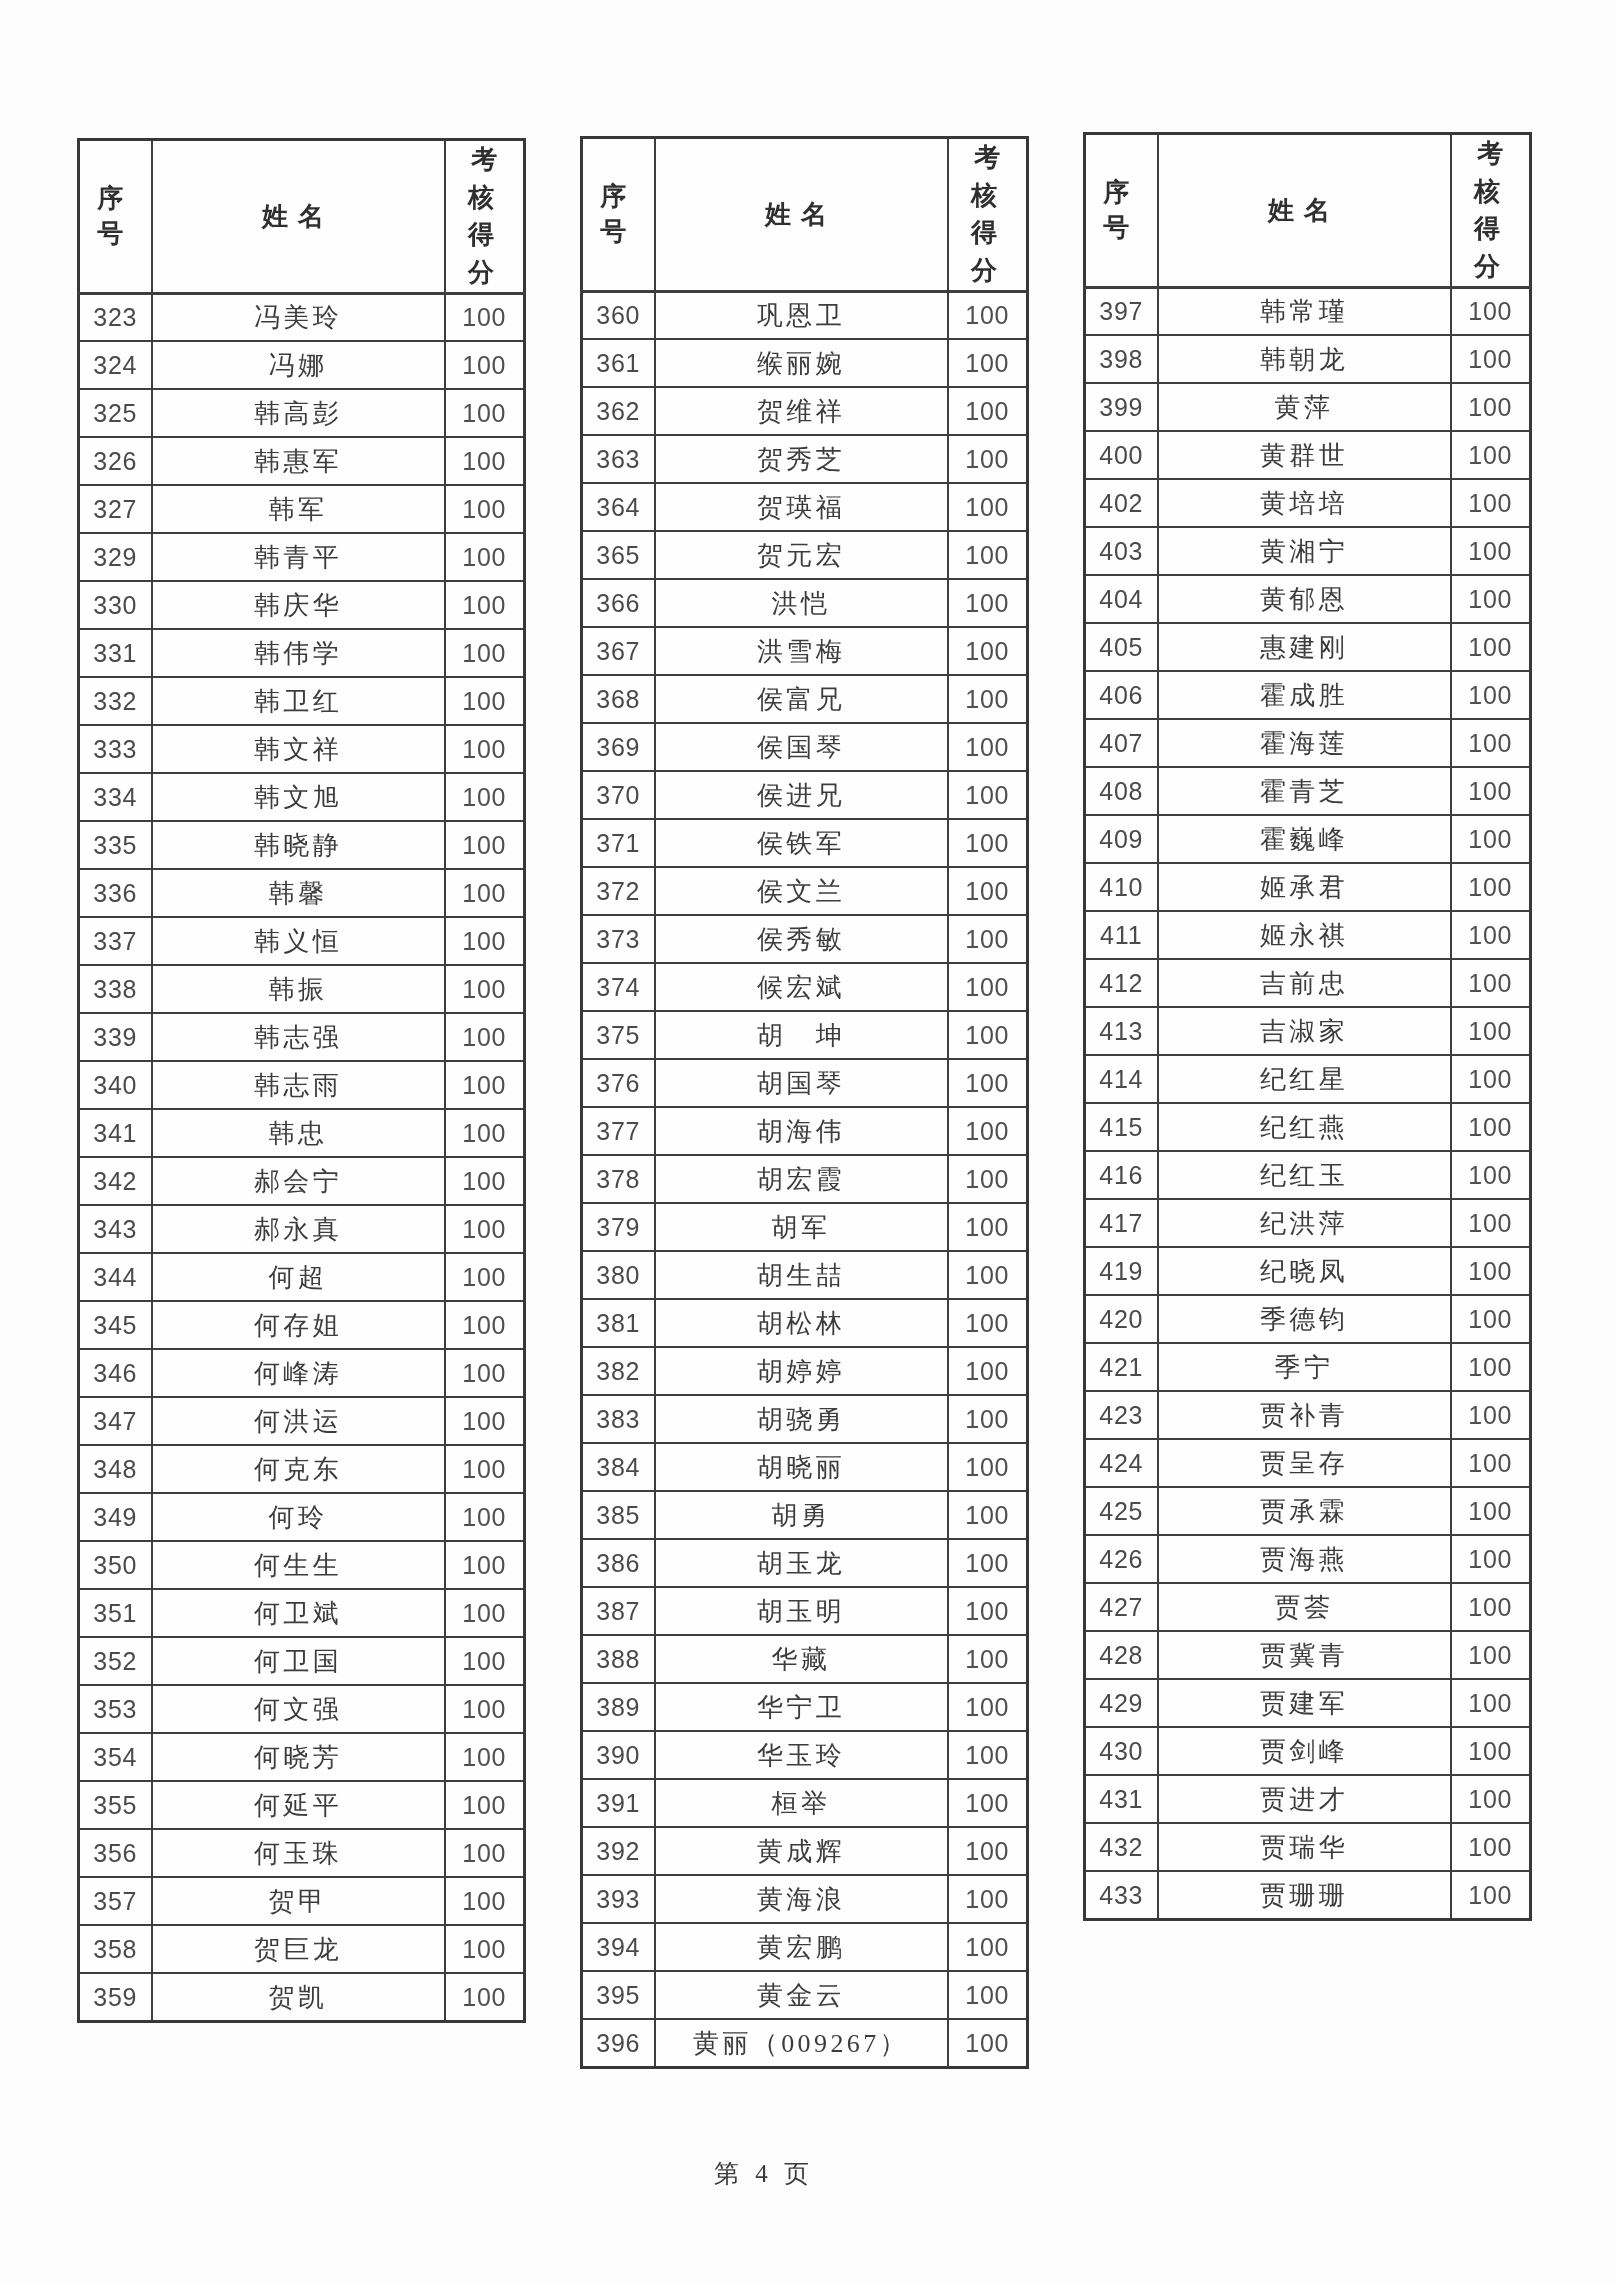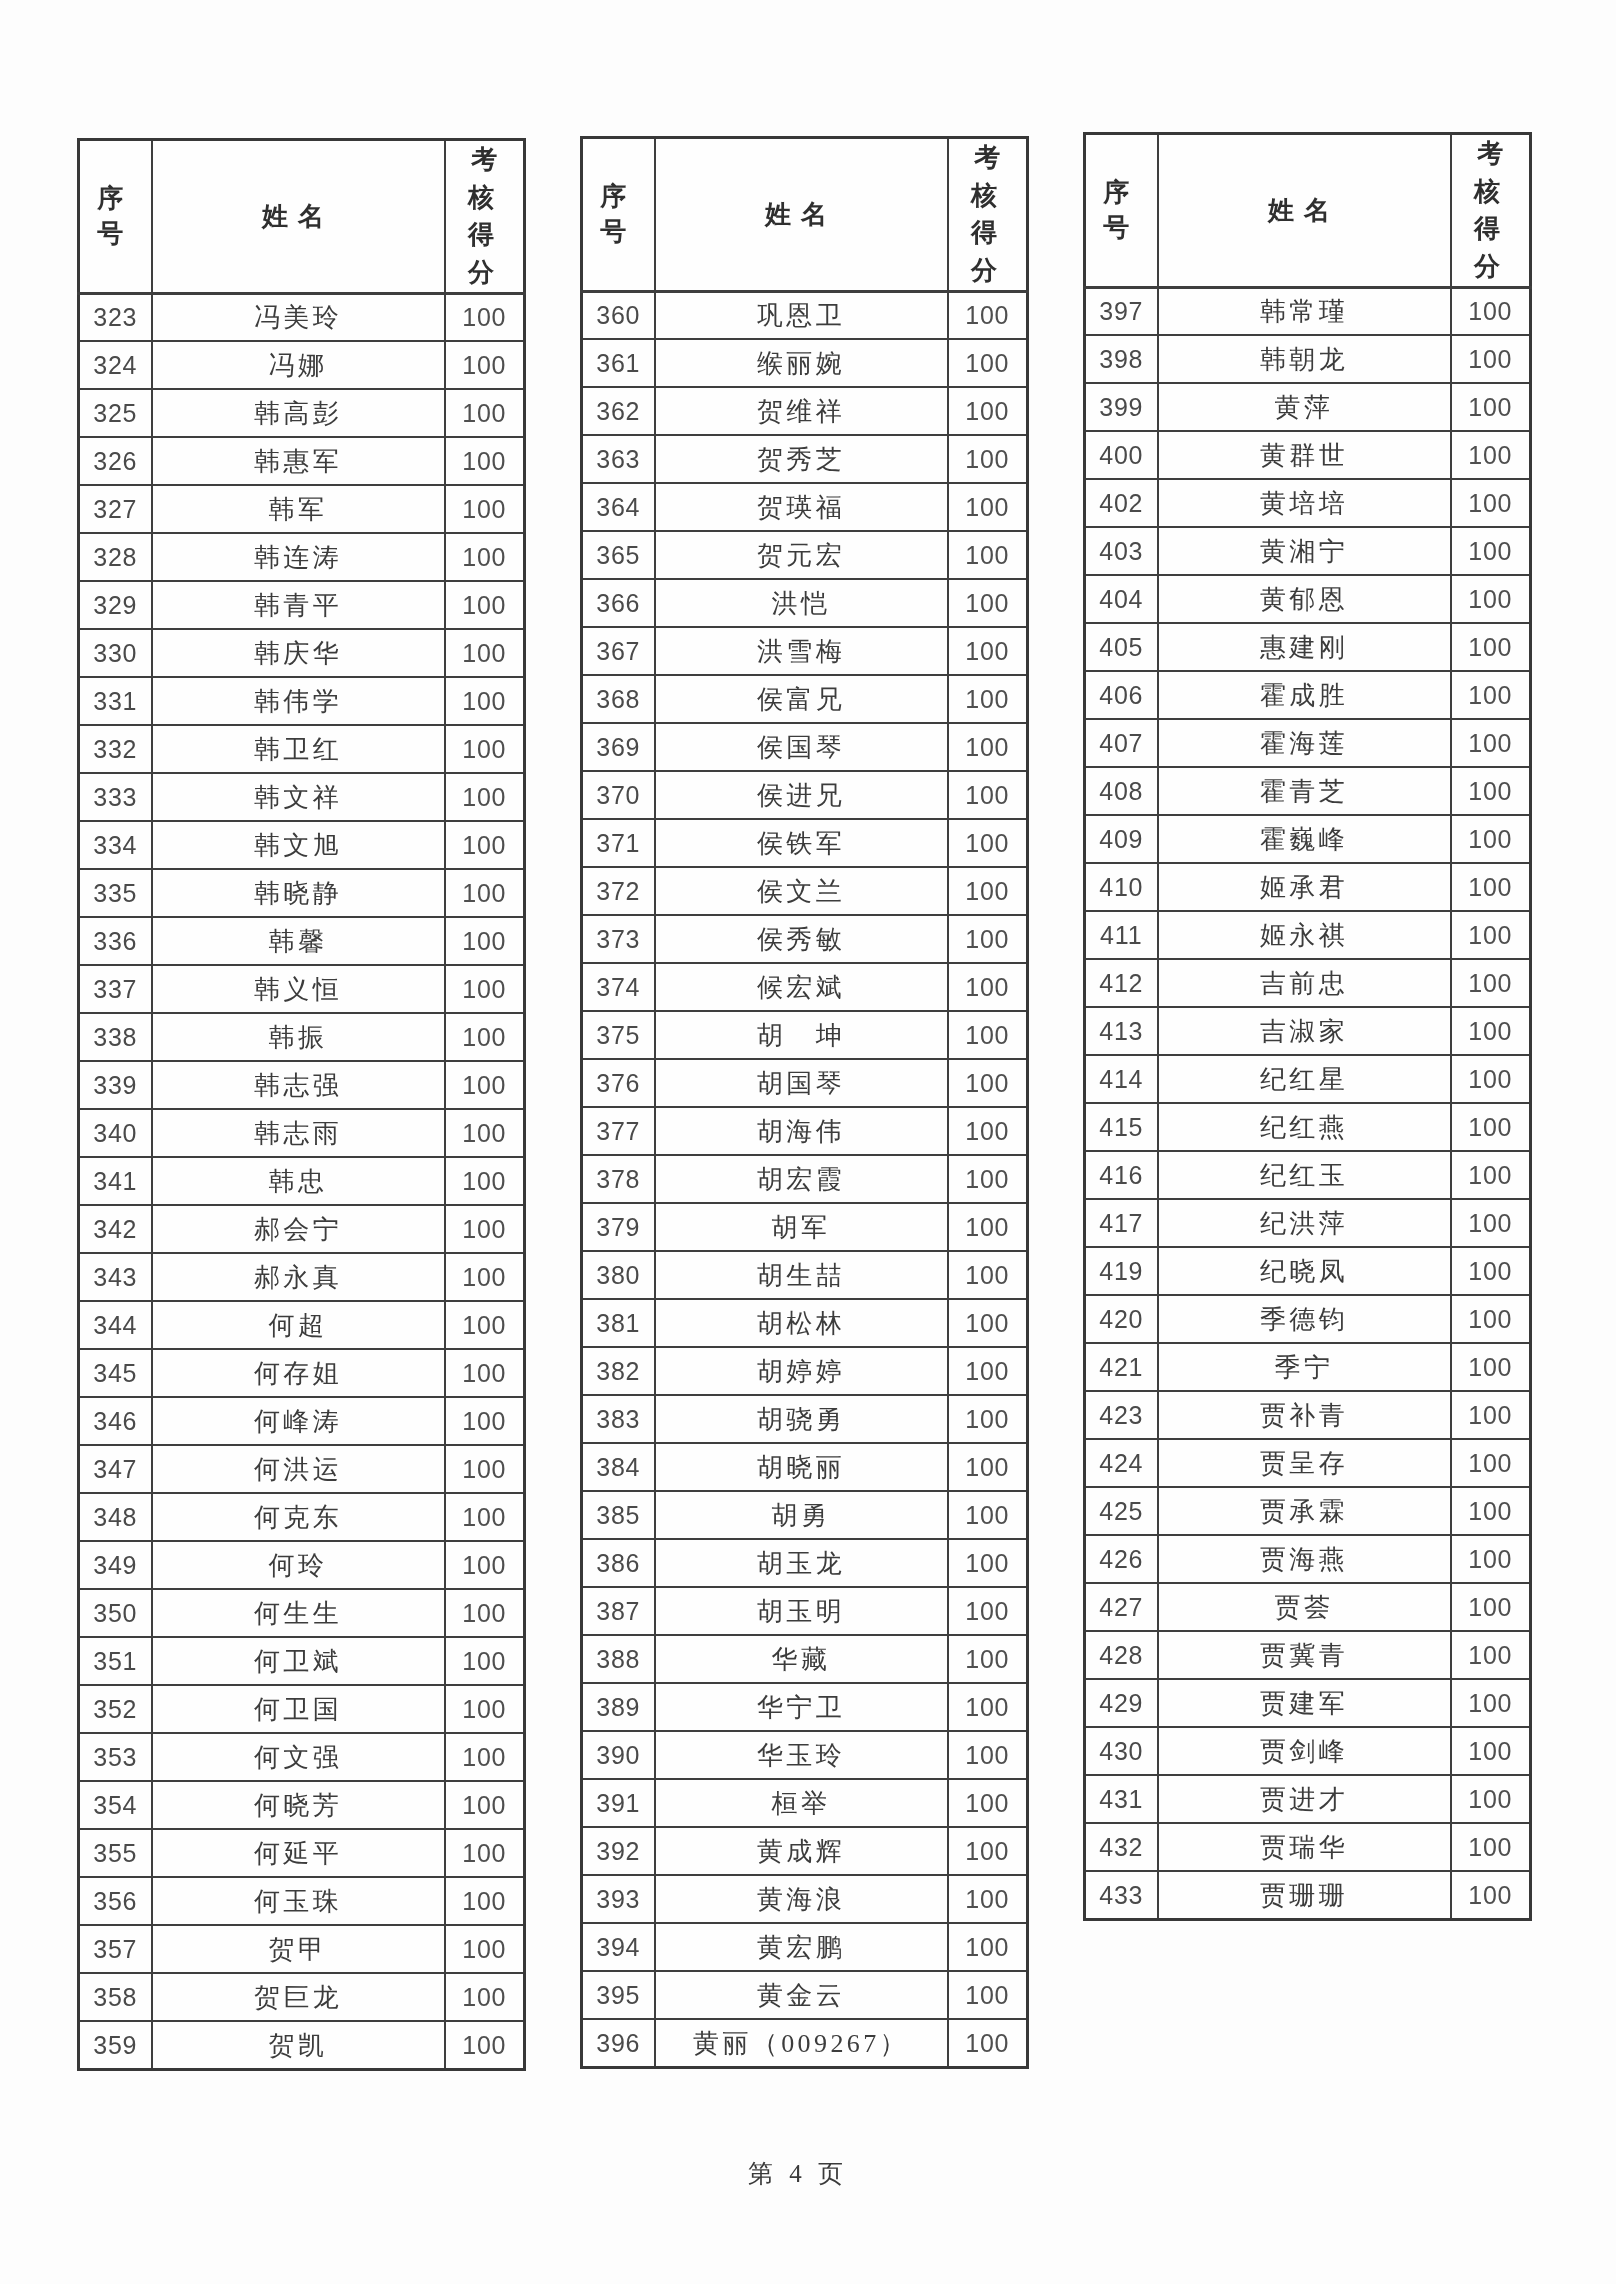--- a/index.html
+++ b/index.html
@@ -64,21 +64,21 @@
     font-size: 25px;
     color: #4f4f4f;
     letter-spacing: 0.8px;
   }
   #table-1 { left: 77px;  top: 138px; }
   #table-2 { left: 580px; top: 136px; }
   #table-3 { left: 1083px; top: 132px; }
   .page-footer {
     position: absolute;
     top: 2157px;
-    left: 798px;
+    left: 764px;
     transform: translateX(-50%);
     font-size: 25px;
     color: #3a3a3a;
     letter-spacing: 5px;
     font-family: "Liberation Serif", "DejaVu Serif", serif;
     white-space: nowrap;
   }
 </style>
 </head>
 <body>
@@ -120,25 +120,20 @@
           <td class="cell-index">326</td>
           <td class="cell-name">韩惠军</td>
           <td class="cell-score">100</td>
         </tr>
         <tr>
           <td class="cell-index">327</td>
           <td class="cell-name">韩军</td>
           <td class="cell-score">100</td>
         </tr>
         <tr>
-          <td class="cell-index">328</td>
-          <td class="cell-name">韩连涛</td>
-          <td class="cell-score">100</td>
-        </tr>
-        <tr>
           <td class="cell-index">329</td>
           <td class="cell-name">韩青平</td>
           <td class="cell-score">100</td>
         </tr>
         <tr>
           <td class="cell-index">330</td>
           <td class="cell-name">韩庆华</td>
           <td class="cell-score">100</td>
         </tr>
         <tr>

